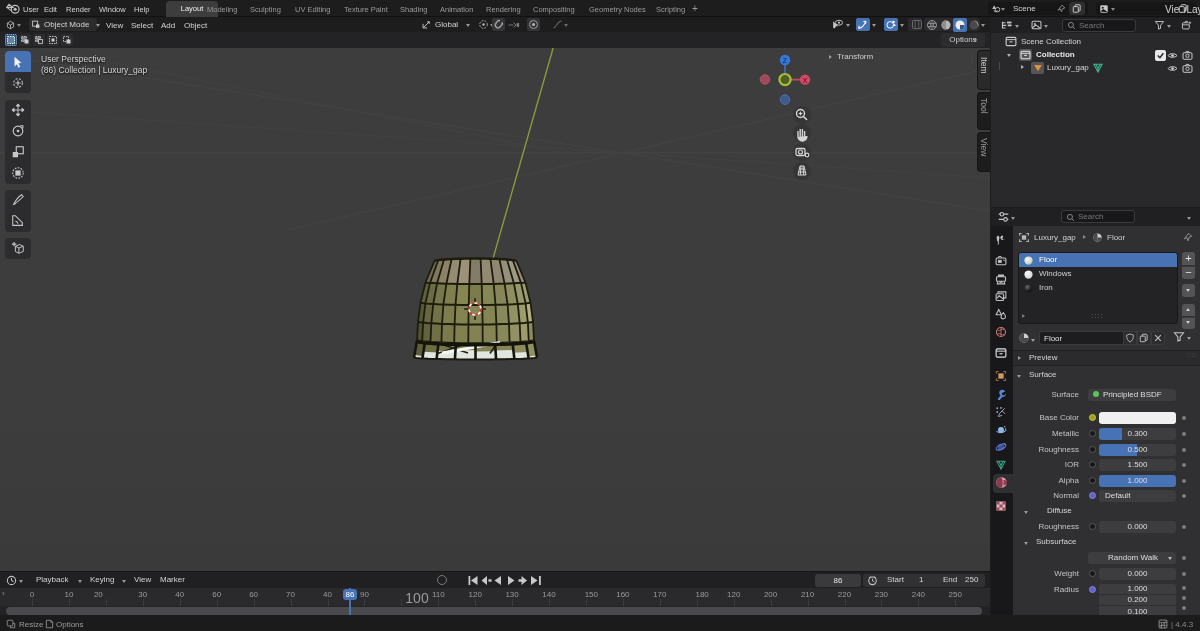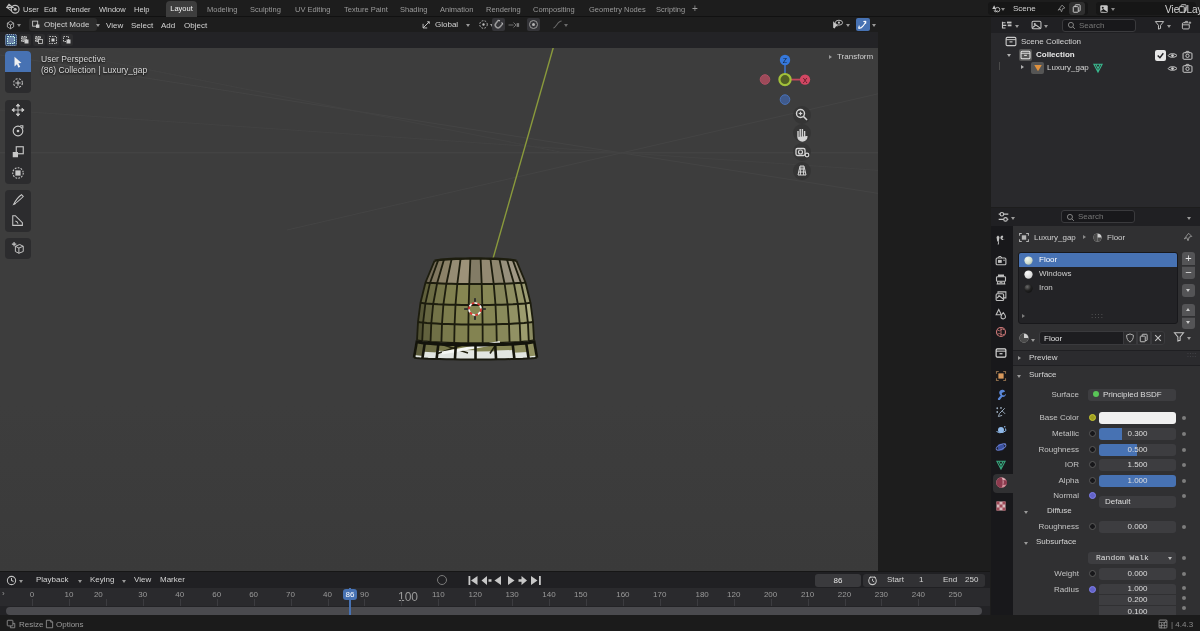--- a/index.html
+++ b/index.html
@@ -24,21 +24,21 @@
       </g>
       <circle cx="12.2" cy="9.5" r="2.1" fill="#bfbfbf"></circle>
       <path d="M1,7 L9,7 L4,3 Z M1,7 L8,12" stroke="#bfbfbf" stroke-width="1.6" fill="none"></path>
     </svg>
     <span class="abs menu" style="left:23px;top:4.5px;font-size:7.5px;">User</span>
     <span class="abs menu" style="left:44px;top:4.5px;font-size:7.5px;">Edit</span>
     <span class="abs menu" style="left:66px;top:4.5px;font-size:7.5px;">Render</span>
     <span class="abs menu" style="left:99px;top:4.5px;font-size:7.5px;">Window</span>
     <span class="abs menu" style="left:134px;top:4.5px;font-size:7.5px;">Help</span>
 
-    <div class="abs" style="left:166px;top:1px;width:31px;height:16px;background:#3d3d3d;border-radius:4px 4px 0 0;color:#f0f0f0;font-size:7.5px;text-align:center;line-height:15px;">Layout</div>
+    <div class="abs" style="left:166px;top:1px;width:52px;height:16px;background:#3d3d3d;border-radius:4px 4px 0 0;color:#f0f0f0;font-size:7.5px;text-align:center;line-height:15px;">Layout</div>
     <span class="abs menu" style="left:207px;top:4.5px;color:#9a9a9a;font-size:7.5px;">Modeling</span>
     <span class="abs menu" style="left:250px;top:4.5px;color:#9a9a9a;font-size:7.5px;">Sculpting</span>
     <span class="abs menu" style="left:295px;top:4.5px;color:#9a9a9a;font-size:7.5px;">UV Editing</span>
     <span class="abs menu" style="left:344px;top:4.5px;color:#9a9a9a;font-size:7.5px;">Texture Paint</span>
     <span class="abs menu" style="left:400px;top:4.5px;color:#9a9a9a;font-size:7.5px;">Shading</span>
     <span class="abs menu" style="left:440px;top:4.5px;color:#9a9a9a;font-size:7.5px;">Animation</span>
     <span class="abs menu" style="left:486px;top:4.5px;color:#9a9a9a;font-size:7.5px;">Rendering</span>
     <span class="abs menu" style="left:533px;top:4.5px;color:#9a9a9a;font-size:7.5px;">Compositing</span>
     <span class="abs menu" style="left:589px;top:4.5px;color:#9a9a9a;font-size:7.5px;">Geometry Nodes</span>
     <span class="abs menu" style="left:656px;top:4.5px;color:#9a9a9a;font-size:7.5px;">Scripting</span>
@@ -68,21 +68,21 @@
         <path d="M2 12 L7 8 L14 13 Z" fill="#161616"></path>
       </svg>
     <div class="abs td" style="left:1111px;top:7.5px;border-top-color:#8a8a8a;"></div>
     <span class="abs menu" style="left:1165px;top:4px;font-size:10px;">ViewLayer</span>
     <svg class="abs" style="left:1178px;top:3px;" width="10" height="11" viewBox="0 0 16 16">
         <rect x="5" y="2" width="8" height="10" rx="1" fill="none" stroke="#d0d0d0" stroke-width="1.5"></rect>
         <rect x="2" y="5" width="8" height="9" rx="1" fill="#161616" stroke="#d0d0d0" stroke-width="1.5"></rect>
       </svg>
   </div>
 
-  <div id="viewport" class="abs" style="left:0;top:17px;width:878px;height:555px;background:linear-gradient(#3d3d3d 70%, #3a3a3a);overflow:hidden;">
+  <div id="viewport" class="abs" style="left:0;top:17px;width:990px;height:555px;background:linear-gradient(#3d3d3d 70%, #3a3a3a);overflow:hidden;">
 
     <svg class="abs" style="left:0;top:0;" width="990" height="555" viewBox="0 0 990 555">
       <g stroke="#444444" stroke-width="1" fill="none">
         <line x1="0" y1="135.8" x2="990" y2="135.8" stroke="#474747"></line>
         <line x1="0" y1="38" x2="990" y2="194"></line>
         <line x1="0" y1="93" x2="990" y2="161" stroke="#424242"></line>
         <line x1="287" y1="213" x2="990" y2="51"></line>
         <line x1="0" y1="23" x2="560" y2="135" stroke="#424242"></line>
       </g>
       <line x1="562" y1="0" x2="492" y2="245" stroke="#8a9a3c" stroke-width="1.4"></line>
@@ -695,33 +695,33 @@
       <div class="pfield" style="left:108px;top:251px;width:77px;">1.500</div>
       <div class="deco" style="left:191px;top:255px;"></div>
 
       <span class="plabel" style="left:28px;top:268px;">Alpha</span>
       <div class="sock" style="left:98px;top:269px;"></div>
       <div class="pfield" style="left:108px;top:267px;width:77px;background:#4772b3;">1.000</div>
       <div class="deco" style="left:191px;top:271px;"></div>
 
       <span class="plabel" style="left:28px;top:283px;">Normal</span>
       <div class="sock" style="left:98px;top:284px;border-color:#8080f0;background:#6363c7;"></div>
-      <div class="pfield" style="left:108px;top:288px;width:77px;text-align:left;"><span style="padding-left:6px;">Default</span></div>
+      <div class="pfield" style="left:108px;top:282px;width:77px;text-align:left;"><span style="padding-left:6px;">Default</span></div>
       <div class="deco" style="left:191px;top:286px;"></div>
 
       <div class="abs td" style="left:33px;top:302.5px;"></div>
         <span class="phead" style="left:45px;top:298px;padding-left:11px;">Diffuse</span>
       <span class="plabel" style="left:28px;top:314px;">Roughness</span>
       <div class="sock" style="left:98px;top:315px;"></div>
       <div class="pfield" style="left:108px;top:313px;width:77px;">0.000</div>
       <div class="deco" style="left:191px;top:317px;"></div>
 
       <div class="abs td" style="left:33px;top:333.5px;"></div>
         <span class="phead" style="left:45px;top:329px;">Subsurface</span>
-      <div class="pfield" style="left:97px;top:344px;width:88px;text-align:left;"><span style="padding-left:8px;font-family:Liberation Mono, monospace;">Random Walk</span><span class="abs td" style="right:4px;top:4.5px;border-top-color:#bbb;"></span></div>
+      <div class="pfield" style="left:97px;top:344px;width:88px;text-align:left;"><span style="padding-left:20px;">Random Walk</span><span class="abs td" style="right:4px;top:4.5px;border-top-color:#bbb;"></span></div>
       <div class="deco" style="left:191px;top:348px;"></div>
       <span class="plabel" style="left:28px;top:361px;">Weight</span>
       <div class="sock" style="left:98px;top:362px;"></div>
       <div class="pfield" style="left:108px;top:360px;width:77px;">0.000</div>
       <div class="deco" style="left:191px;top:364px;"></div>
       <span class="plabel" style="left:28px;top:377px;">Radius</span>
       <div class="sock" style="left:98px;top:378px;border-color:#8080f0;background:#6363c7;"></div>
       <div class="pfield" style="left:108px;top:375.5px;width:77px;height:10px;line-height:10px;border-radius:3px 3px 0 0;">1.000</div>
       <div class="pfield" style="left:108px;top:386.5px;width:77px;height:10px;line-height:10px;border-radius:0;">0.200</div>
       <div class="pfield" style="left:108px;top:397.5px;width:77px;height:11px;line-height:11px;border-radius:0;">0.100</div>
@@ -775,26 +775,26 @@
     <span class="abs" style="left:20.0px;top:17.5px;width:24px;text-align:center;color:#9a9a9a;font-size:8px;">0</span>
     <span class="abs" style="left:56.9px;top:17.5px;width:24px;text-align:center;color:#9a9a9a;font-size:8px;">10</span>
     <span class="abs" style="left:93.9px;top:17.5px;width:24px;text-align:left;color:#9a9a9a;font-size:8px;">20</span>
     <span class="abs" style="left:130.8px;top:17.5px;width:24px;text-align:center;color:#9a9a9a;font-size:8px;">30</span>
     <span class="abs" style="left:167.7px;top:17.5px;width:24px;text-align:center;color:#9a9a9a;font-size:8px;">40</span>
     <span class="abs" style="left:204.7px;top:17.5px;width:24px;text-align:center;color:#9a9a9a;font-size:8px;">60</span>
     <span class="abs" style="left:241.6px;top:17.5px;width:24px;text-align:center;color:#9a9a9a;font-size:8px;">60</span>
     <span class="abs" style="left:278.5px;top:17.5px;width:24px;text-align:center;color:#9a9a9a;font-size:8px;">70</span>
     <span class="abs" style="left:315.5px;top:17.5px;width:24px;text-align:center;color:#9a9a9a;font-size:8px;">40</span>
     <span class="abs" style="left:352.4px;top:17.5px;width:24px;text-align:center;color:#9a9a9a;font-size:8px;">90</span>
-    <span class="abs" style="left:396px;top:17.5px;width:24px;text-align:center;color:#9a9a9a;font-size:12px;">100</span>
+    <span class="abs" style="left:405px;top:17.5px;width:24px;text-align:center;color:#9a9a9a;font-size:14px;">100</span>
     <span class="abs" style="left:426.3px;top:17.5px;width:24px;text-align:center;color:#9a9a9a;font-size:8px;">110</span>
     <span class="abs" style="left:463.2px;top:17.5px;width:24px;text-align:center;color:#9a9a9a;font-size:8px;">120</span>
     <span class="abs" style="left:500.1px;top:17.5px;width:24px;text-align:center;color:#9a9a9a;font-size:8px;">130</span>
     <span class="abs" style="left:537.0px;top:17.5px;width:24px;text-align:center;color:#9a9a9a;font-size:8px;">140</span>
-    <span class="abs" style="left:574.0px;top:17.5px;width:24px;text-align:left;color:#9a9a9a;font-size:8px;">150</span>
+    <span class="abs" style="left:574.0px;top:17.5px;width:24px;text-align:right;color:#9a9a9a;font-size:8px;">150</span>
     <span class="abs" style="left:610.9px;top:17.5px;width:24px;text-align:center;color:#9a9a9a;font-size:8px;">160</span>
     <span class="abs" style="left:647.8px;top:17.5px;width:24px;text-align:center;color:#9a9a9a;font-size:8px;">170</span>
     <span class="abs" style="left:684.8px;top:17.5px;width:24px;text-align:right;color:#9a9a9a;font-size:8px;">180</span>
     <span class="abs" style="left:721.7px;top:17.5px;width:24px;text-align:center;color:#9a9a9a;font-size:8px;">120</span>
     <span class="abs" style="left:758.6px;top:17.5px;width:24px;text-align:center;color:#9a9a9a;font-size:8px;">200</span>
     <span class="abs" style="left:795.6px;top:17.5px;width:24px;text-align:center;color:#9a9a9a;font-size:8px;">210</span>
     <span class="abs" style="left:832.5px;top:17.5px;width:24px;text-align:center;color:#9a9a9a;font-size:8px;">220</span>
     <span class="abs" style="left:869.4px;top:17.5px;width:24px;text-align:center;color:#9a9a9a;font-size:8px;">230</span>
     <span class="abs" style="left:906.4px;top:17.5px;width:24px;text-align:center;color:#9a9a9a;font-size:8px;">240</span>
     <span class="abs" style="left:943.3px;top:17.5px;width:24px;text-align:center;color:#9a9a9a;font-size:8px;">250</span>

